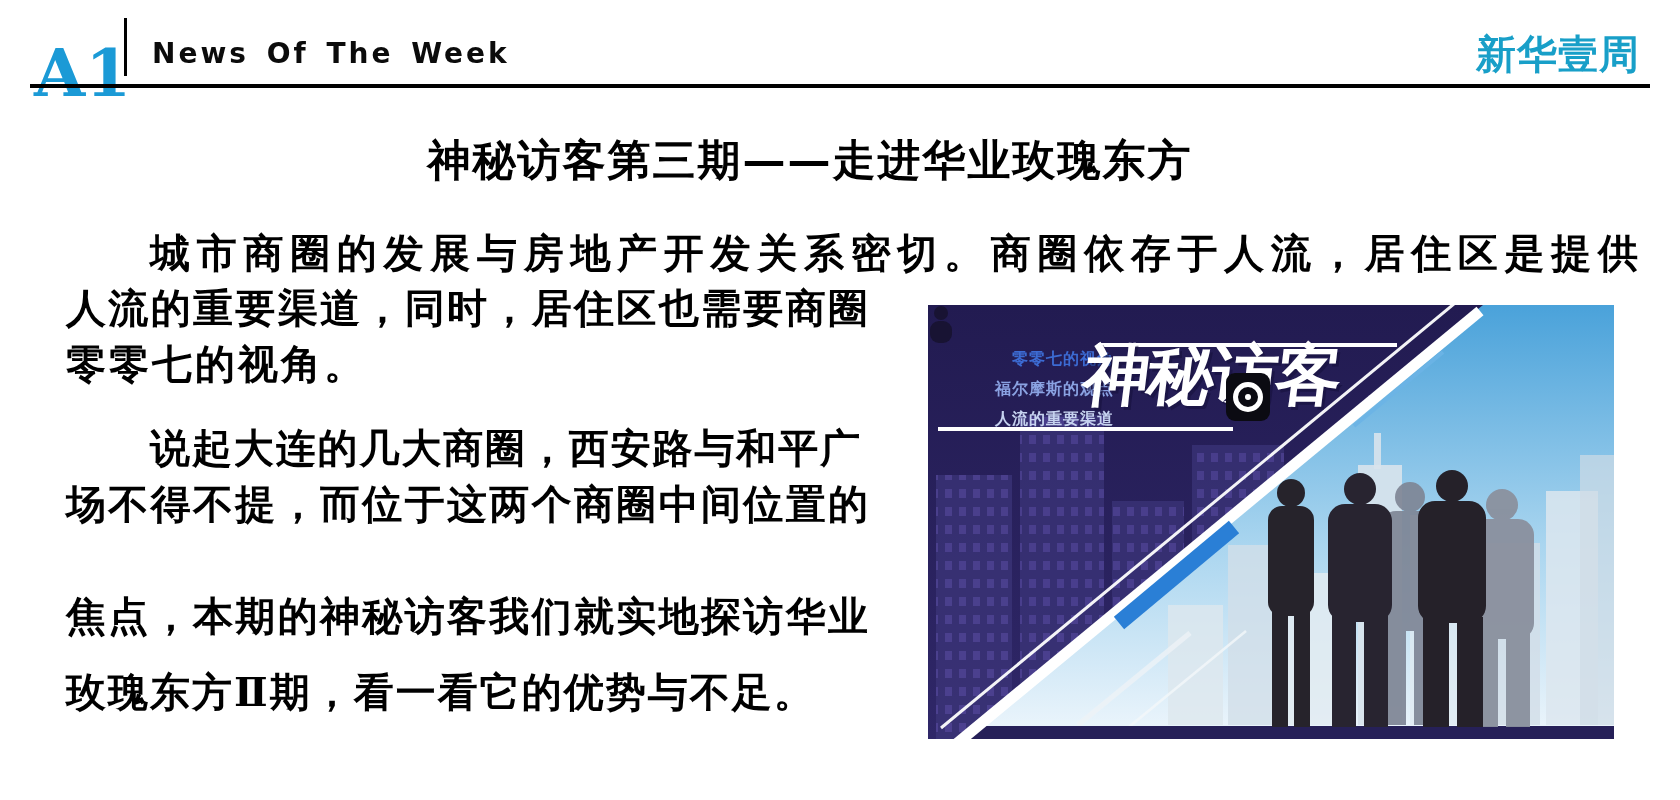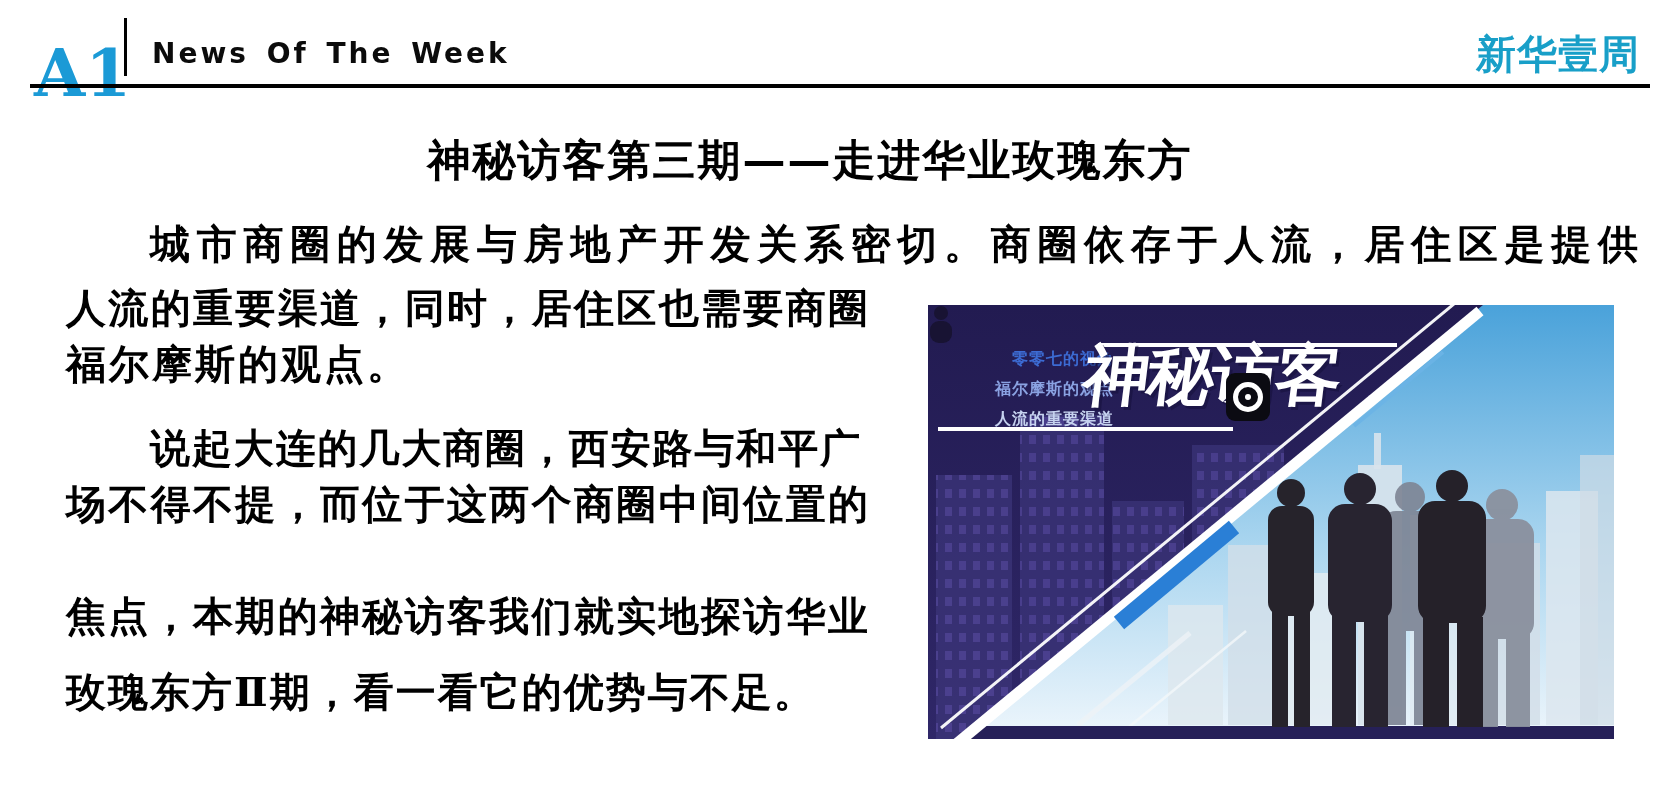--- a/index.html
+++ b/index.html
@@ -11,21 +11,21 @@
   .mast-divider{left:124px;top:18px;width:3px;height:58px;background:#000;}
   .mast-title{left:152px;top:40px;font-size:28px;font-weight:700;color:#0b0b0b;letter-spacing:3px;word-spacing:5px;line-height:1;}
   .brand{left:1476px;top:34px;font-size:40px;font-weight:700;color:#189fc8;letter-spacing:1px;line-height:1;}
   .mast-rule{left:30px;top:84px;width:1620px;height:4px;background:#000;}
 
   
   .art-title{left:0;top:136px;width:1620px;text-align:center;font-family:"DejaVu Serif",serif;font-weight:700;font-size:43px;color:#000;letter-spacing:2px;line-height:1.15;}
   .cn{font-family:"DejaVu Serif",serif;font-weight:700;font-size:40px;color:#000;line-height:52px;white-space:nowrap;}
   .cn.just{white-space:normal;text-align:justify;text-align-last:justify;}
   .ind{text-indent:84px;}
-  .l-p1-1{left:66px;top:218px;width:1572px;}
+  .l-p1-1{left:66px;top:227px;width:1572px;}
   .l-p1-2{left:66px;top:282px;width:802px;}
   .l-p1-3{left:66px;top:338px;letter-spacing:3px;}
   .l-p2-1{left:66px;top:422px;width:794px;}
   .l-p2-2{left:66px;top:478px;width:802px;}
   .l-p2-3{left:66px;top:534px;width:802px;}
   .l-p2-4{left:66px;top:590px;width:802px;}
   .l-p2-5{left:66px;top:666px;letter-spacing:2px;text-align:right;}
 
   
   .banner{left:928px;top:305px;width:686px;height:434px;overflow:hidden;background:#2a2462;}
@@ -49,21 +49,21 @@
   <div class="abs a1">A1</div>
   <div class="abs mast-divider"></div>
   <div class="abs mast-title">News Of The Week</div>
   <div class="abs brand">新华壹周</div>
   <div class="abs mast-rule"></div>
 
   <div class="abs art-title">神秘访客第三期——走进华业玫瑰东方</div>
 
   <div class="abs cn just ind l-p1-1">城市商圈的发展与房地产开发关系密切。商圈依存于人流，居住区是提供</div>
   <div class="abs cn just l-p1-2">人流的重要渠道，同时，居住区也需要商圈</div>
-  <div class="abs cn l-p1-3">福尔摩斯的观点。</div>
+  <div class="abs cn l-p1-3">零零七的视角。</div>
 
   <div class="abs cn just ind l-p2-1">说起大连的几大商圈，西安路与和平广</div>
   <div class="abs cn just l-p2-2">场不得不提，而位于这两个商圈中间位置的</div>
   <div class="abs cn just l-p2-4">焦点，本期的神秘访客我们就实地探访华业</div>
   <div class="abs cn l-p2-5">玫瑰东方Ⅱ期，看一看它的优势与不足。</div>
 
   <div class="abs banner">
     <svg width="686" height="434" viewBox="0 0 686 434">
       <defs>
         <linearGradient id="skyG" x1="0" y1="0" x2="0" y2="1">

